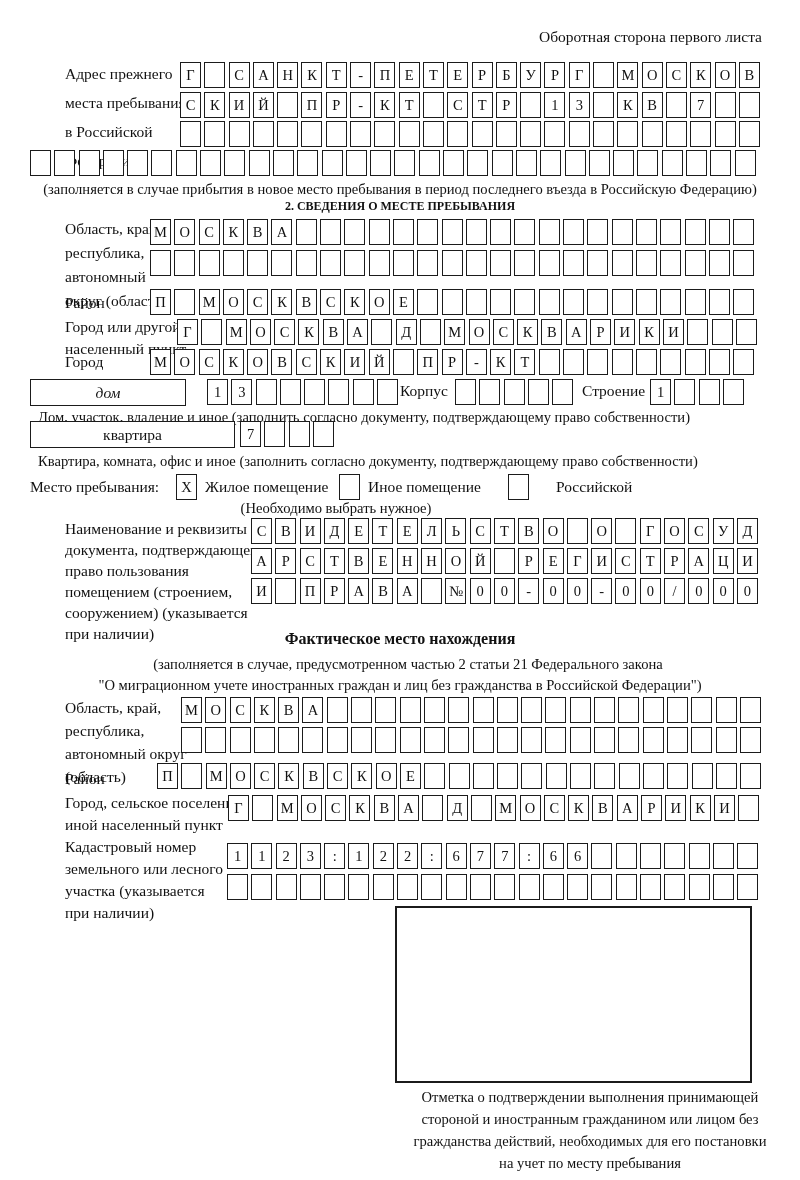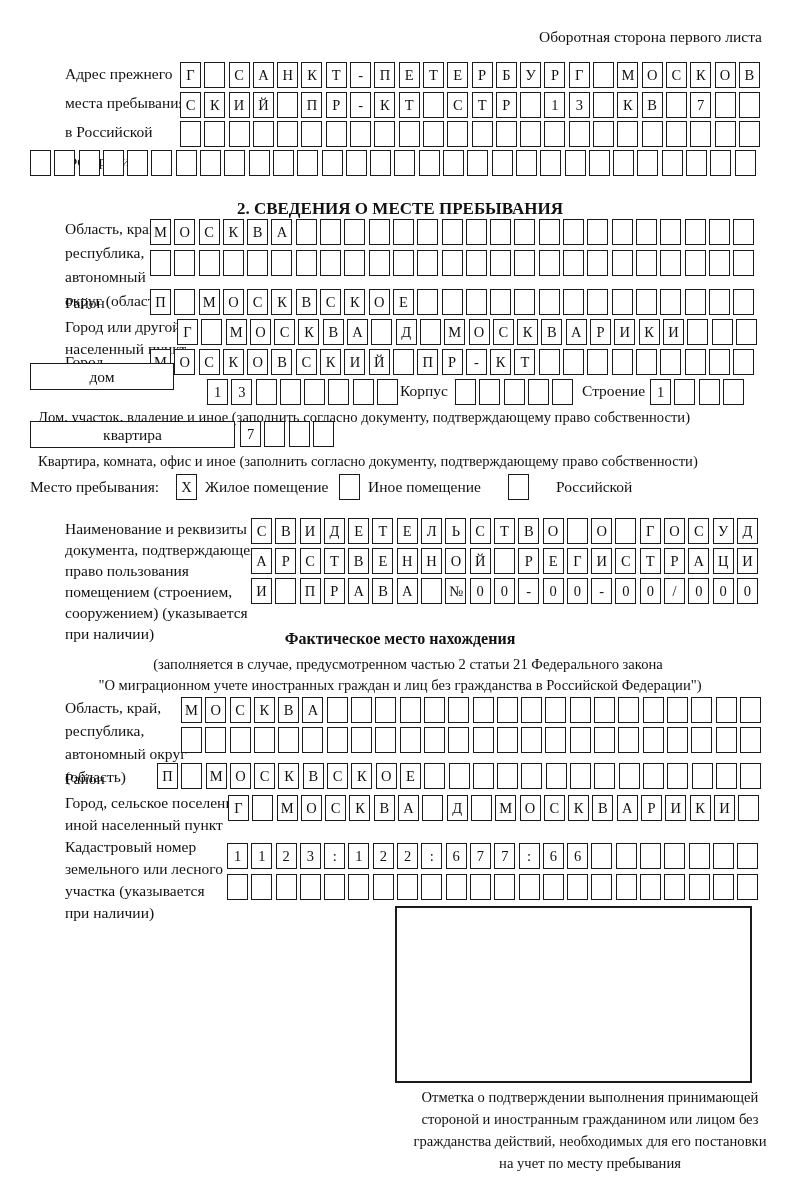--- a/index.html
+++ b/index.html
@@ -143,22 +143,23 @@
       <span class="cell"></span>
       <span class="cell"></span>
       <span class="cell"></span>
       <span class="cell"></span>
       <span class="cell"></span>
       <span class="cell"></span>
       <span class="cell"></span>
       <span class="cell"></span>
     </div>
 
-
-  <div class="abs center bold" style="top:199px; font-size:17px;">2. СВЕДЕНИЯ О МЕСТЕ ПРЕБЫВАНИЯ</div>
+  <div class="abs small center" style="top:181px;">(заполняется в случае прибытия в новое место пребывания в период последнего въезда в Российскую Федерацию)</div>
+
+  <div class="abs center bold" style="top:199px; font-size:12px;">2. СВЕДЕНИЯ О МЕСТЕ ПРЕБЫВАНИЯ</div>
 
   <div class="abs lbl" style="left:65px; top:220px;">Область, край,</div>
   <div class="abs lbl" style="left:65px; top:244px;">республика,</div>
   <div class="abs lbl" style="left:65px; top:268px;">автономный</div>
   <div class="abs lbl" style="left:65px; top:292px;">округ (область)</div>
   <div class="abs boxrow" style="left:150px; top:219px;">
       <span class="cell">М</span>
       <span class="cell">О</span>
       <span class="cell">С</span>
       <span class="cell">К</span>
@@ -292,21 +293,21 @@
       <span class="cell"></span>
       <span class="cell"></span>
       <span class="cell"></span>
       <span class="cell"></span>
       <span class="cell"></span>
       <span class="cell"></span>
       <span class="cell"></span>
       <span class="cell"></span>
     </div>
 
-  <div class="abs longbox" style="left:30px; top:363px; width:144px;">дом</div>
+  <div class="abs longbox" style="left:30px; top:379px; width:156px;font-style:italic;">дом</div>
   <div class="abs boxrow" style="left:207px; top:379px;">
       <span class="cell">1</span>
       <span class="cell">3</span>
       <span class="cell"></span>
       <span class="cell"></span>
       <span class="cell"></span>
       <span class="cell"></span>
       <span class="cell"></span>
       <span class="cell"></span>
     </div>
@@ -338,20 +339,21 @@
 
   <div class="abs small" style="left:38px; top:453px;">Квартира, комната, офис и иное (заполнить согласно документу, подтверждающему право собственности)</div>
 
   <div class="abs lbl" style="left:30px; top:478px;">Место пребывания:</div>
   <div class="abs cell" style="left:176px; top:474px;">X</div>
   <div class="abs lbl" style="left:205px; top:478px;">Жилое помещение</div>
   <div class="abs cell" style="left:339px; top:474px;"></div>
   <div class="abs lbl" style="left:368px; top:478px;">Иное помещение</div>
   <div class="abs cell" style="left:508px; top:474px;"></div>
   <div class="abs lbl" style="left:556px; top:478px;">Российской</div>
+  <div class="abs small" style="left:136px; top:500px; width:400px; text-align:center;">(Необходимо выбрать нужное)</div>
 
   <div class="abs lbl" style="left:65px; top:520px;">Наименование и реквизиты</div>
   <div class="abs lbl" style="left:65px; top:541px;">документа, подтверждающего</div>
   <div class="abs lbl" style="left:65px; top:562px;">право пользования</div>
   <div class="abs lbl" style="left:65px; top:583px;">помещением (строением,</div>
   <div class="abs lbl" style="left:65px; top:604px;">сооружением) (указывается</div>
   <div class="abs lbl" style="left:65px; top:625px;">при наличии)</div>
 
   <div class="abs boxrow" style="left:251px; top:518px;">
       <span class="cell">С</span>

